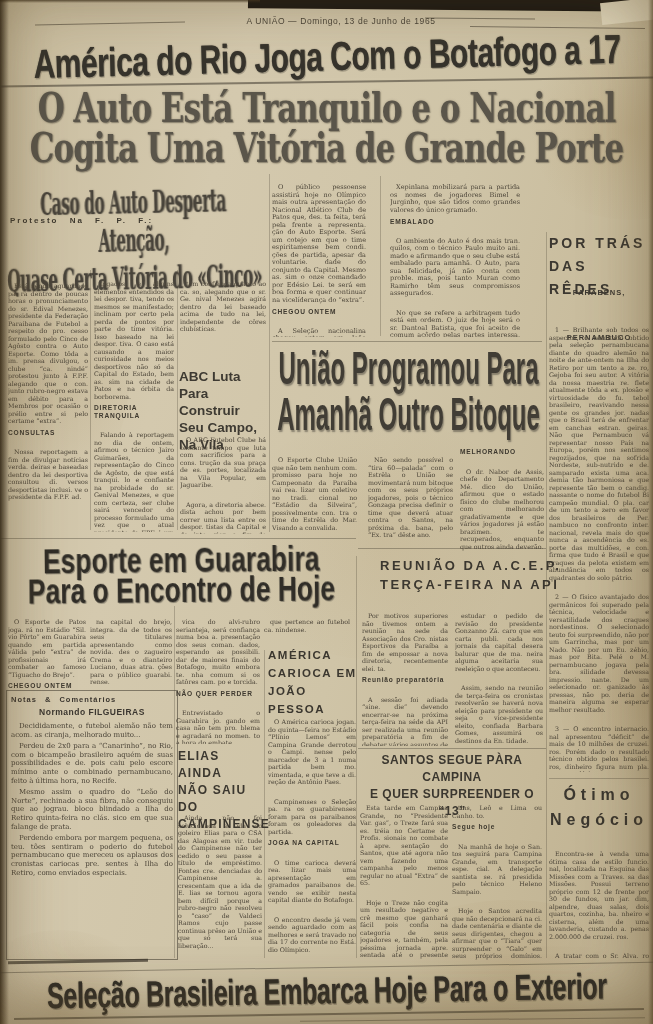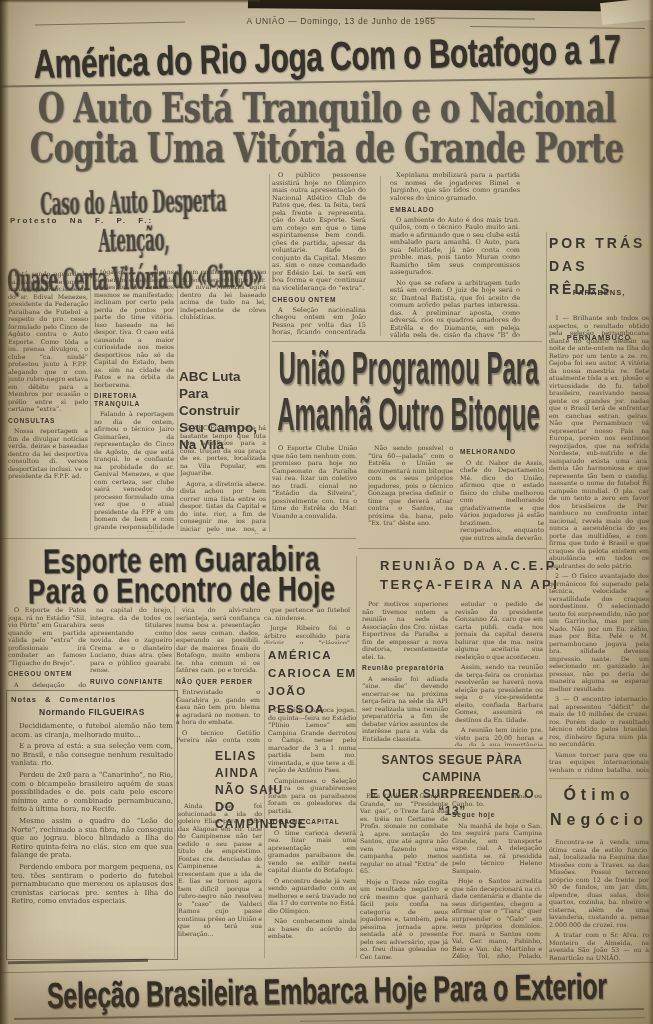--- a/index.html
+++ b/index.html
@@ -31,21 +31,21 @@
         text-shadow:1px 1px 1px rgba(95,88,72,.55),0 0 2px rgba(95,88,72,.4);}
 
   .kicker{position:absolute;left:10px;top:176px;font-family:"Liberation Sans",sans-serif;font-weight:bold;
           font-size:8px;letter-spacing:2px;word-spacing:7px;color:#3f3a30;margin-top:40px;}
   .h-case{position:absolute;left:2px;top:186px;width:290px;text-align:center;
           font-family:"DejaVu Serif",serif;font-weight:bold;font-size:17px;line-height:20px;letter-spacing:-.5px;
           color:#48433a;transform:rotate(-1.2deg) scale(.9,1.9);transform-origin:top left;filter:blur(.3px);
           text-shadow:1px 0 1px rgba(72,67,58,.6);}
 
   .bodycol{position:absolute;font-size:6.3px;line-height:7.5px;text-align:justify;color:#4b4438;overflow:hidden;}
-  .bodycol p{margin:0 0 3px;text-indent:6px;filter:blur(.22px);}
+  .bodycol p{margin:12px 0 3px;text-indent:6px;filter:blur(.22px);}
   .bodycol p.subhead{font-family:"Liberation Sans",sans-serif;font-weight:bold;font-size:6.6px;
                      letter-spacing:.8px;text-indent:0;margin:4px 0 3px;filter:blur(.12px);color:#3e392f;}
 
   .h-abc{position:absolute;left:179px;top:368px;width:88px;font-family:"Liberation Sans",sans-serif;
          font-weight:bold;font-size:13.5px;line-height:17px;color:#3e3a32;filter:blur(.25px);}
   .h-uniao{position:absolute;left:272px;top:346px;width:273px;text-align:center;
            font-family:"Liberation Sans",sans-serif;font-weight:bold;font-size:24px;line-height:24px;
            color:#413d35;transform:scale(1,1.9);transform-origin:top center;filter:blur(.35px);
            text-shadow:1px 1px 1px rgba(65,61,53,.5);}
   .h-portras{position:absolute;left:549px;top:232px;width:100px;font-family:"Liberation Sans",sans-serif;
@@ -56,21 +56,21 @@
   .h-esporte{position:absolute;left:2px;top:546px;width:358px;text-align:center;
              font-family:"Liberation Sans",sans-serif;font-weight:bold;font-size:27px;line-height:23px;
              color:#302d27;transform:rotate(-.6deg) scale(.98,1.3);transform-origin:top center;filter:blur(.25px);
              text-shadow:1px 1px 0 rgba(48,45,39,.4);}
   .h-reuniao{position:absolute;left:380px;top:556px;width:188px;text-align:left;
              font-family:"Liberation Sans",sans-serif;font-weight:bold;font-size:13px;line-height:19px;
              letter-spacing:2.5px;color:#3b372f;}
   .h-america{position:absolute;left:268px;top:646px;width:92px;font-family:"Liberation Sans",sans-serif;
              font-weight:bold;font-size:11.5px;line-height:18px;letter-spacing:1.5px;color:#3b372f;}
   .h-elias{position:absolute;left:178px;top:748px;width:88px;font-family:"Liberation Sans",sans-serif;
-           font-weight:bold;font-size:12px;line-height:17px;letter-spacing:1.2px;color:#3b372f;margin-left:37px;}
+           font-weight:bold;font-size:12px;line-height:17px;letter-spacing:1.2px;color:#3b372f;}
   .h-santos{position:absolute;left:356px;top:752px;width:192px;text-align:center;
             font-family:"Liberation Sans",sans-serif;font-weight:bold;font-size:12px;line-height:17px;
             letter-spacing:.5px;color:#3b372f;}
   .h-otimo{position:absolute;left:549px;top:782px;width:100px;font-family:"Liberation Sans",sans-serif;
            font-weight:bold;font-size:16px;line-height:25px;letter-spacing:5px;color:#3b372f;text-align:center;}
 
   .notas-box{position:absolute;left:6px;top:690px;width:170px;height:268px;
              border:1px solid rgba(60,54,44,.55);overflow:hidden;}
   .notas-label{font-family:"Liberation Sans",sans-serif;font-weight:bold;font-size:7.5px;letter-spacing:1px;
                word-spacing:5px;color:#3c3730;margin:4px 0 3px 4px;}
@@ -247,21 +247,20 @@
       <p>O time carioca deverá rea. lizar mais uma apresentação em gramados paraibanos de. vendo se exibir nesta capital diante do Botafogo.</p>
       <p>O encontro desde já vem sendo aguardado com as melhores e será travado no dia 17 do corrente no Está. dio Olímpico.</p>
       <p>Não conhecemos ainda as bases do acôrdo do embate.</p>
     </div>
 
   <div class="notas-box">
     <div class="notas-label">Notas &amp; Comentários</div>
     <div class="notas-byline">Normando FILGUEIRAS</div>
     <div class="notas-body">
         <p>Decididamente, o futebol alemão não tem acom. as ciranja, melhorado muito...</p>
-        <p>E a prova aí está: a sua seleção vem com, no Brasil, e não consegue nenhum resultado vanlata. rio.</p>
         <p>Perdeu de 2x0 para a “Canarinho”, no Rio, com o bicampeão brasileiro aquém de suas possibilidades e de. pois caiu pelo escore mínimo ante o combinado pernambucano, feito à última hora, no Recife.</p>
         <p>Mesmo assim o quadro do “Leão do Norte”, rechinado a sua fibra, não conseguiu que ao jograu. bloco blindado a Ilha do Retiro quinta-feira no clás. sico em que sua falange de prata.</p>
         <p>Perdendo embora por margem pequena, os teu. tões sentiram o poderio do futebol pernambucano que mereceu os aplausos dos cronistas cariocas pre. sentes à Ilha do Retiro, como enviados especiais.</p>
       </div>
   </div>
 
   <div class="h-elias">
     <div>ELIAS AINDA</div>
     <div>NÃO SAIU DO</div>
     <div>CAMPINENSE</div>

